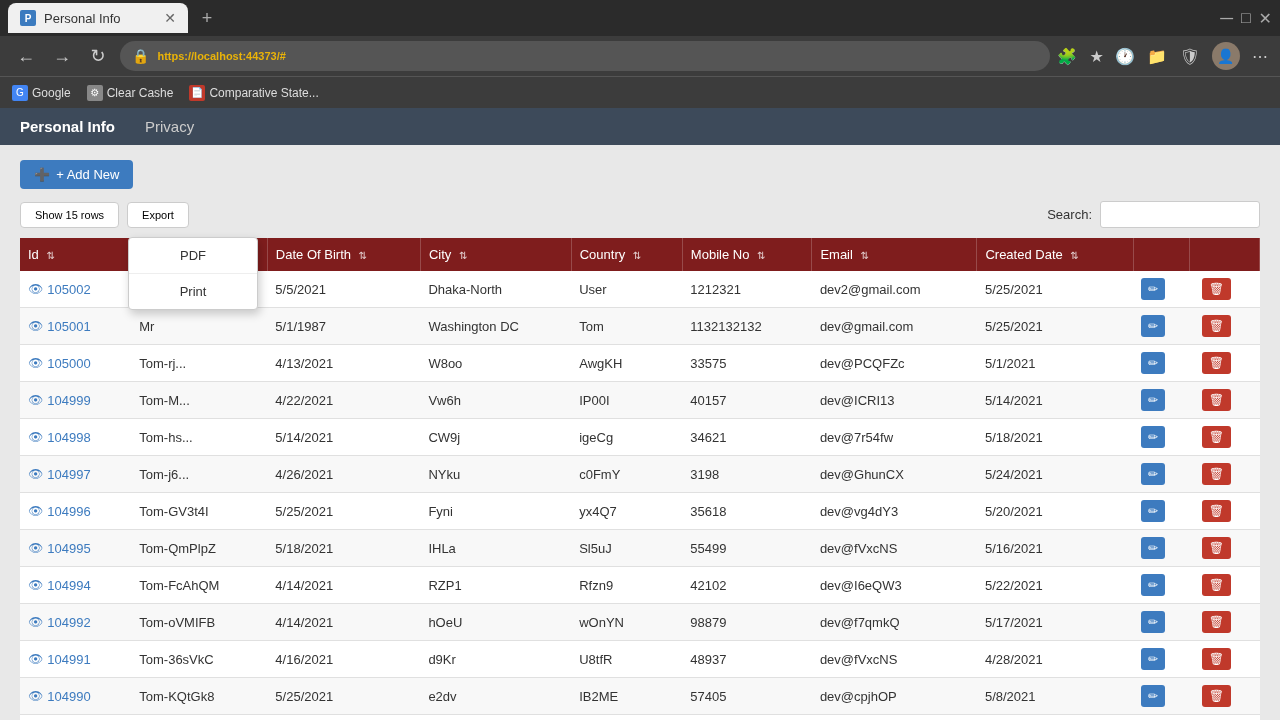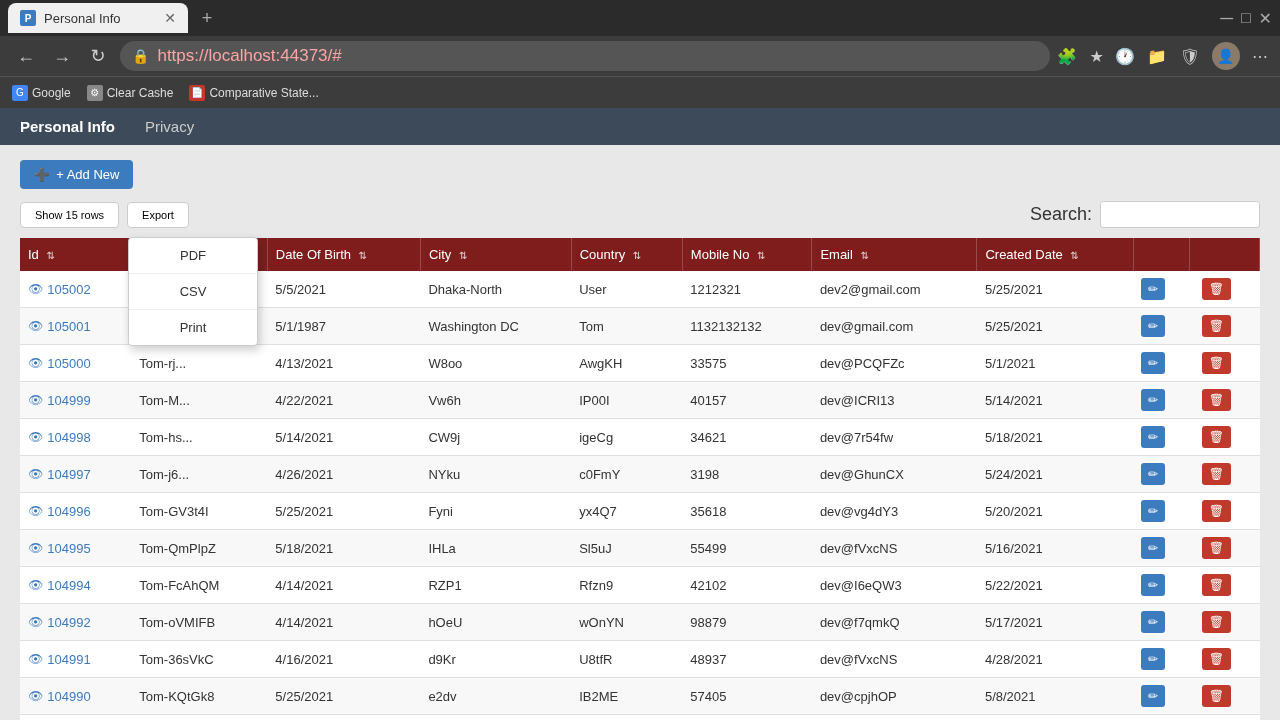--- a/index.html
+++ b/index.html
@@ -162,21 +162,21 @@
       cursor: pointer;
       font-size: 11px;
     }
 
     .search-container {
       margin-left: auto;
       display: flex;
       align-items: center;
       gap: 8px;
     }
-    .search-label { font-size: 18px; color: #333; }
+    .search-label { font-size: 13px; color: #333; }
     .search-input {
       border: 1px solid #ccc;
       padding: 5px 8px;
       border-radius: 3px;
       font-size: 13px;
       width: 160px;
     }
 
     
     .export-dropdown {
@@ -269,21 +269,21 @@
       <span style="color:#aaa; font-size:16px; cursor:pointer;">✕</span>
     </div>
   </div>
 
   <div class="browser-controls">
     <span class="nav-btn">←</span>
     <span class="nav-btn">→</span>
     <span class="nav-btn">↻</span>
     <div class="address-bar">
       <span style="color:#aaa; font-size:14px;">🔒</span>
-      <span style="color:#fca5a5; font-size:17px;">https://localhost:44373/#</span>
+      <span style="color:#eab308; font-size:11px;font-weight:bold;">https://localhost:44373/#</span>
     </div>
     <div class="address-bar-icons">
       <span class="address-icon">🧩</span>
       <span class="address-icon">★</span>
       <span class="address-icon">🕐</span>
       <span class="address-icon">📁</span>
       <span class="address-icon">🛡</span>
       <div class="browser-avatar">👤</div>
       <span class="address-icon">⋯</span>
     </div>
@@ -317,21 +317,20 @@
         <span>➕</span>
         <span>+ Add New</span>
       </button>
 
       <div class="toolbar-row">
         <button class="toolbar-btn">Show 15 rows</button>
         <button class="toolbar-btn">Export</button>
 
         <div class="export-dropdown">
           <div class="export-dropdown-item">PDF</div>
-          <div class="export-dropdown-item">CSV</div>
           <div class="export-dropdown-item">Print</div>
         </div>
 
         <div class="search-container">
           <label class="search-label">Search:</label>
           <input class="search-input" type="text" style="">
         </div>
       </div>
 
       <table class="data-table">

